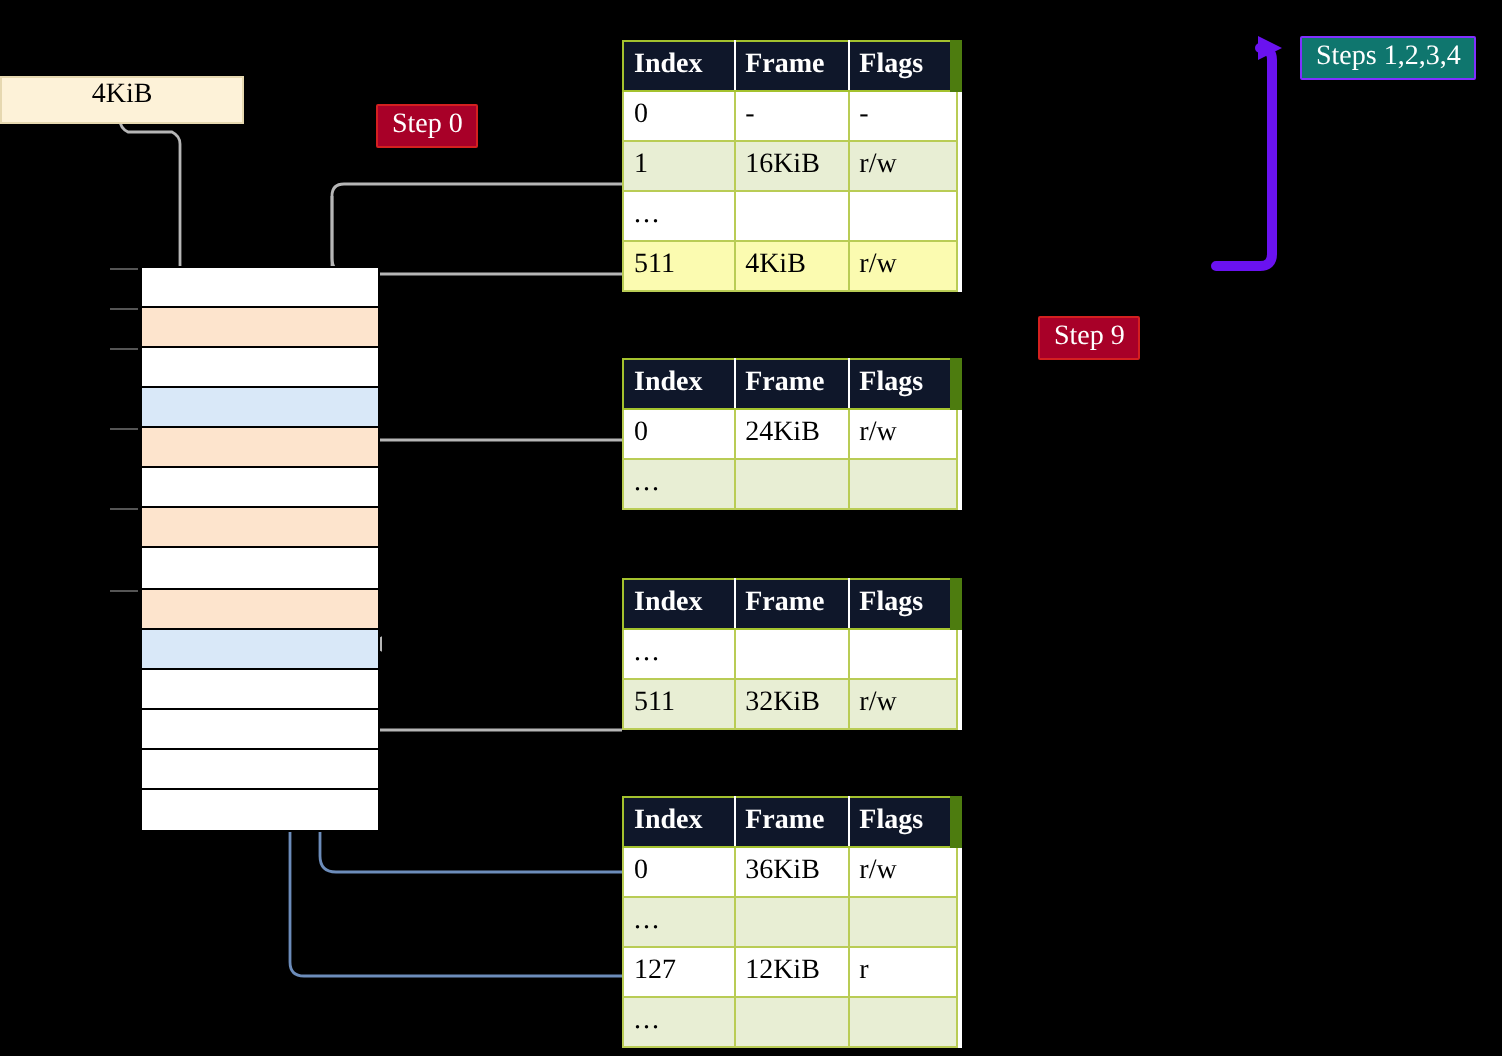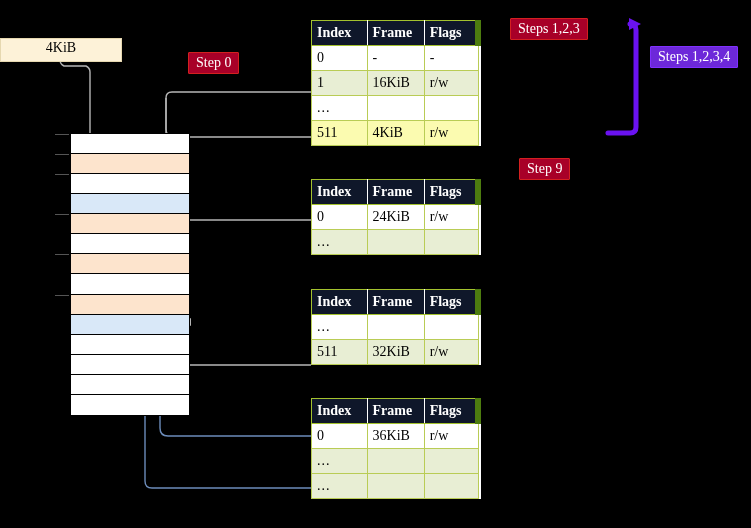--- a/index.html
+++ b/index.html
@@ -39,23 +39,22 @@
     line-height: 17px;
     padding: 1px 7px 2px 7px;
     white-space: nowrap;
     border-radius: 1px;
   }
   .badge-red {
     background: #a80028;
     border: 1px solid #d42020;
   }
   .badge-purple {
-    background: #6d28d9;
+    background: #0f766e;
     border: 1px solid #8030ff;
-    margin-top: 28px;
   }
 
   
   .kib-box {
     position: absolute;
     background: #fdf2d8;
     border: 1px solid #e6d8b0;
     font-size: 14px;
     line-height: 18px;
     text-align: center;
@@ -161,23 +160,20 @@
   </svg>
 
   <div class="kib-box" style="left:0px; top:38px; width:120px; height:22px;">
     <span>4KiB</span>
   </div>
 
   <div class="badge badge-red" style="left:188px; top:52px;">
     <span>Step 0</span>
   </div>
 
-  <div class="badge badge-red" style="left:510px; top:18px;">
-    <span>Steps 1,2,3</span>
-  </div>
 
   <div class="badge badge-purple" style="left:650px; top:18px;">
     <span>Steps 1,2,3,4</span>
   </div>
 
   <div class="badge badge-red" style="left:519px; top:158px;">
     <span>Step 9</span>
   </div>
 
   <div class="memcol" id="memcol" style="left:70px; top:133px; width:120px; height:283px;">
@@ -284,20 +280,25 @@
       <tbody>
         <tr>
           <td class="col-index">0</td>
           <td class="col-frame">36KiB</td>
           <td class="col-flags">r/w</td>
         </tr>
         <tr class="alt">
           <td class="col-index ellipsis">...</td>
           <td class="col-frame"></td>
           <td class="col-flags"></td>
+        </tr>
+        <tr>
+          <td class="col-index">127</td>
+          <td class="col-frame">12KiB</td>
+          <td class="col-flags">r</td>
         </tr>
         <tr class="alt">
           <td class="col-index ellipsis">...</td>
           <td class="col-frame"></td>
           <td class="col-flags"></td>
         </tr>
       </tbody>
     </table>
 
 <div class="tick" style="left: 55px; top: 134px;"></div>

